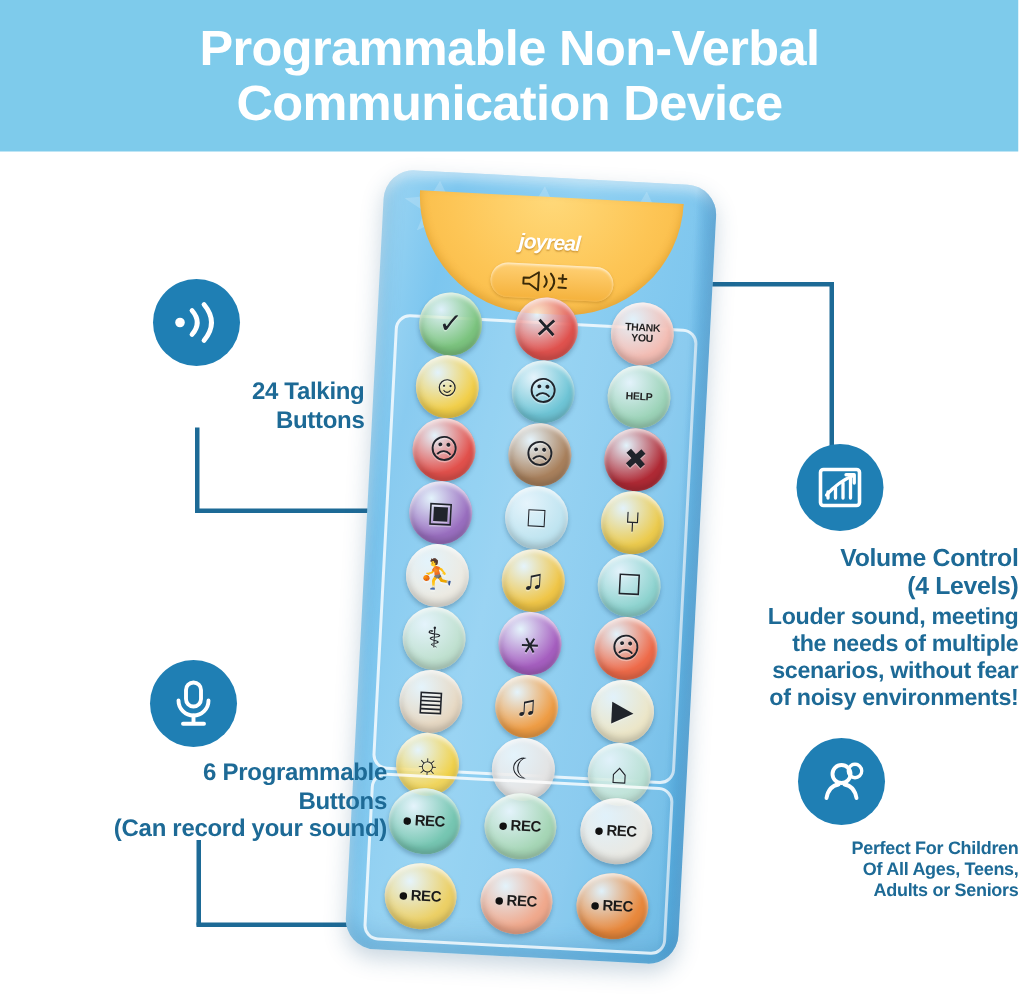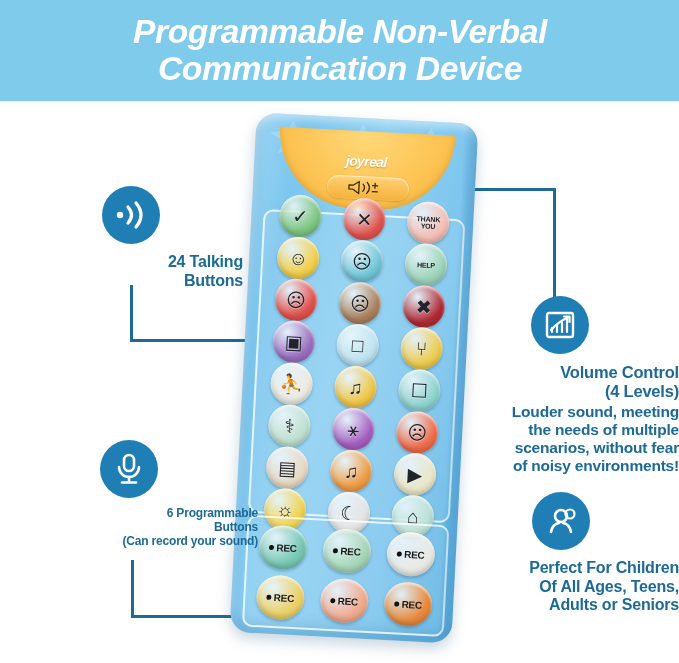--- a/index.html
+++ b/index.html
@@ -7,21 +7,21 @@
     width:679px;height:663px;overflow:hidden;position:relative;
     background:#ffffff;
     font-family:"Liberation Sans",sans-serif;
   }
   #stage{position:absolute;inset:0;}
 
   
   .header-band{
     position:absolute;left:0;top:0;width:679px;height:101px;
     background:#7ecbeb;
-    display:flex;align-items:center;justify-content:center;font-style:italic;
+    display:flex;align-items:center;justify-content:center;
   }
   .header-title{
     color:#ffffff;
     font-size:33px;line-height:1.12;
     font-weight:bold;
     text-align:center;
     letter-spacing:-0.4px;
     white-space:pre-line;
     transform:scaleX(1.02);
   }
@@ -42,30 +42,30 @@
     margin-top:9px;
     letter-spacing:-0.2px;
   }
 
   #callout-talking{left:18px;top:186px;width:225px;}
   #callout-talking .icon-circle{width:58px;height:58px;}
   #callout-talking .callout-text{font-size:16px;}
 
   #callout-programmable{left:0px;top:440px;width:258px;}
   #callout-programmable .icon-circle{width:58px;height:58px;}
-  #callout-programmable .callout-text{font-size:12px;margin-left:44px;}
+  #callout-programmable .callout-text{font-size:16px;margin-left:44px;}
 
   #callout-volume{left:440px;top:296px;width:239px;}
   #callout-volume .icon-circle{width:58px;height:58px;}
   #callout-volume .callout-text{font-size:15.5px;}
   #callout-volume .vc-head{font-size:16.5px;}
 
   #callout-audience{left:442px;top:492px;width:237px;}
   #callout-audience .icon-circle{width:58px;height:58px;}
-  #callout-audience .callout-text{font-size:16px;}
+  #callout-audience .callout-text{font-size:12px;}
 
   
   .connector{position:absolute;}
   .line-v,.line-h{position:absolute;background:#1d6a96;}
   .line-v{width:2.5px;}
   .line-h{height:2.5px;}
 
   
   #device-wrap{
     position:absolute;left:243px;top:118px;width:222px;height:520px;

